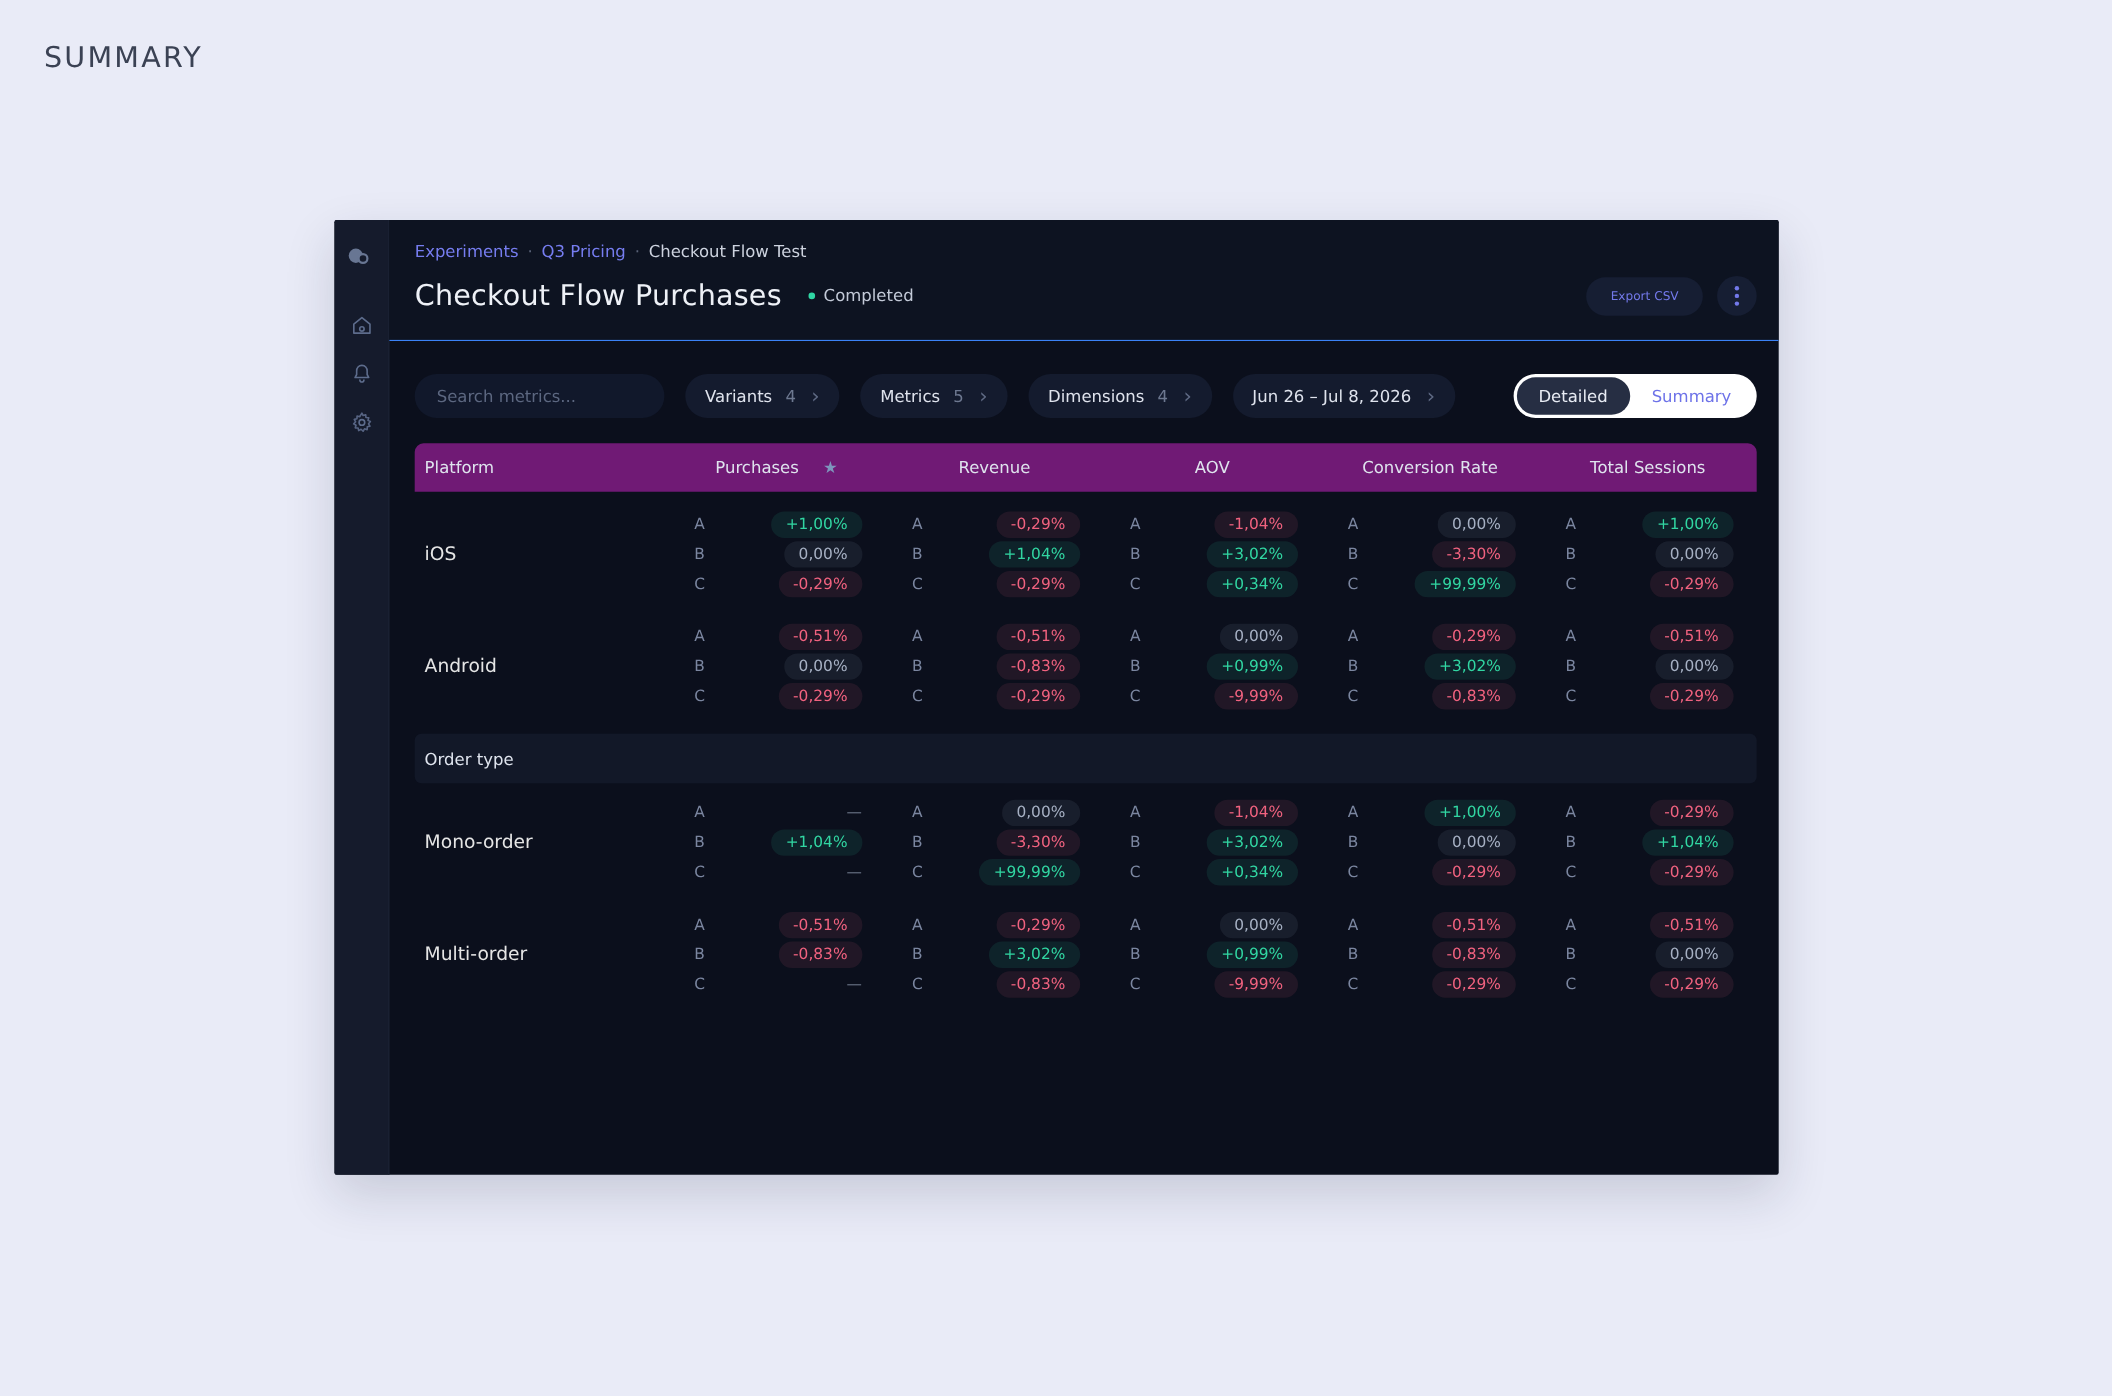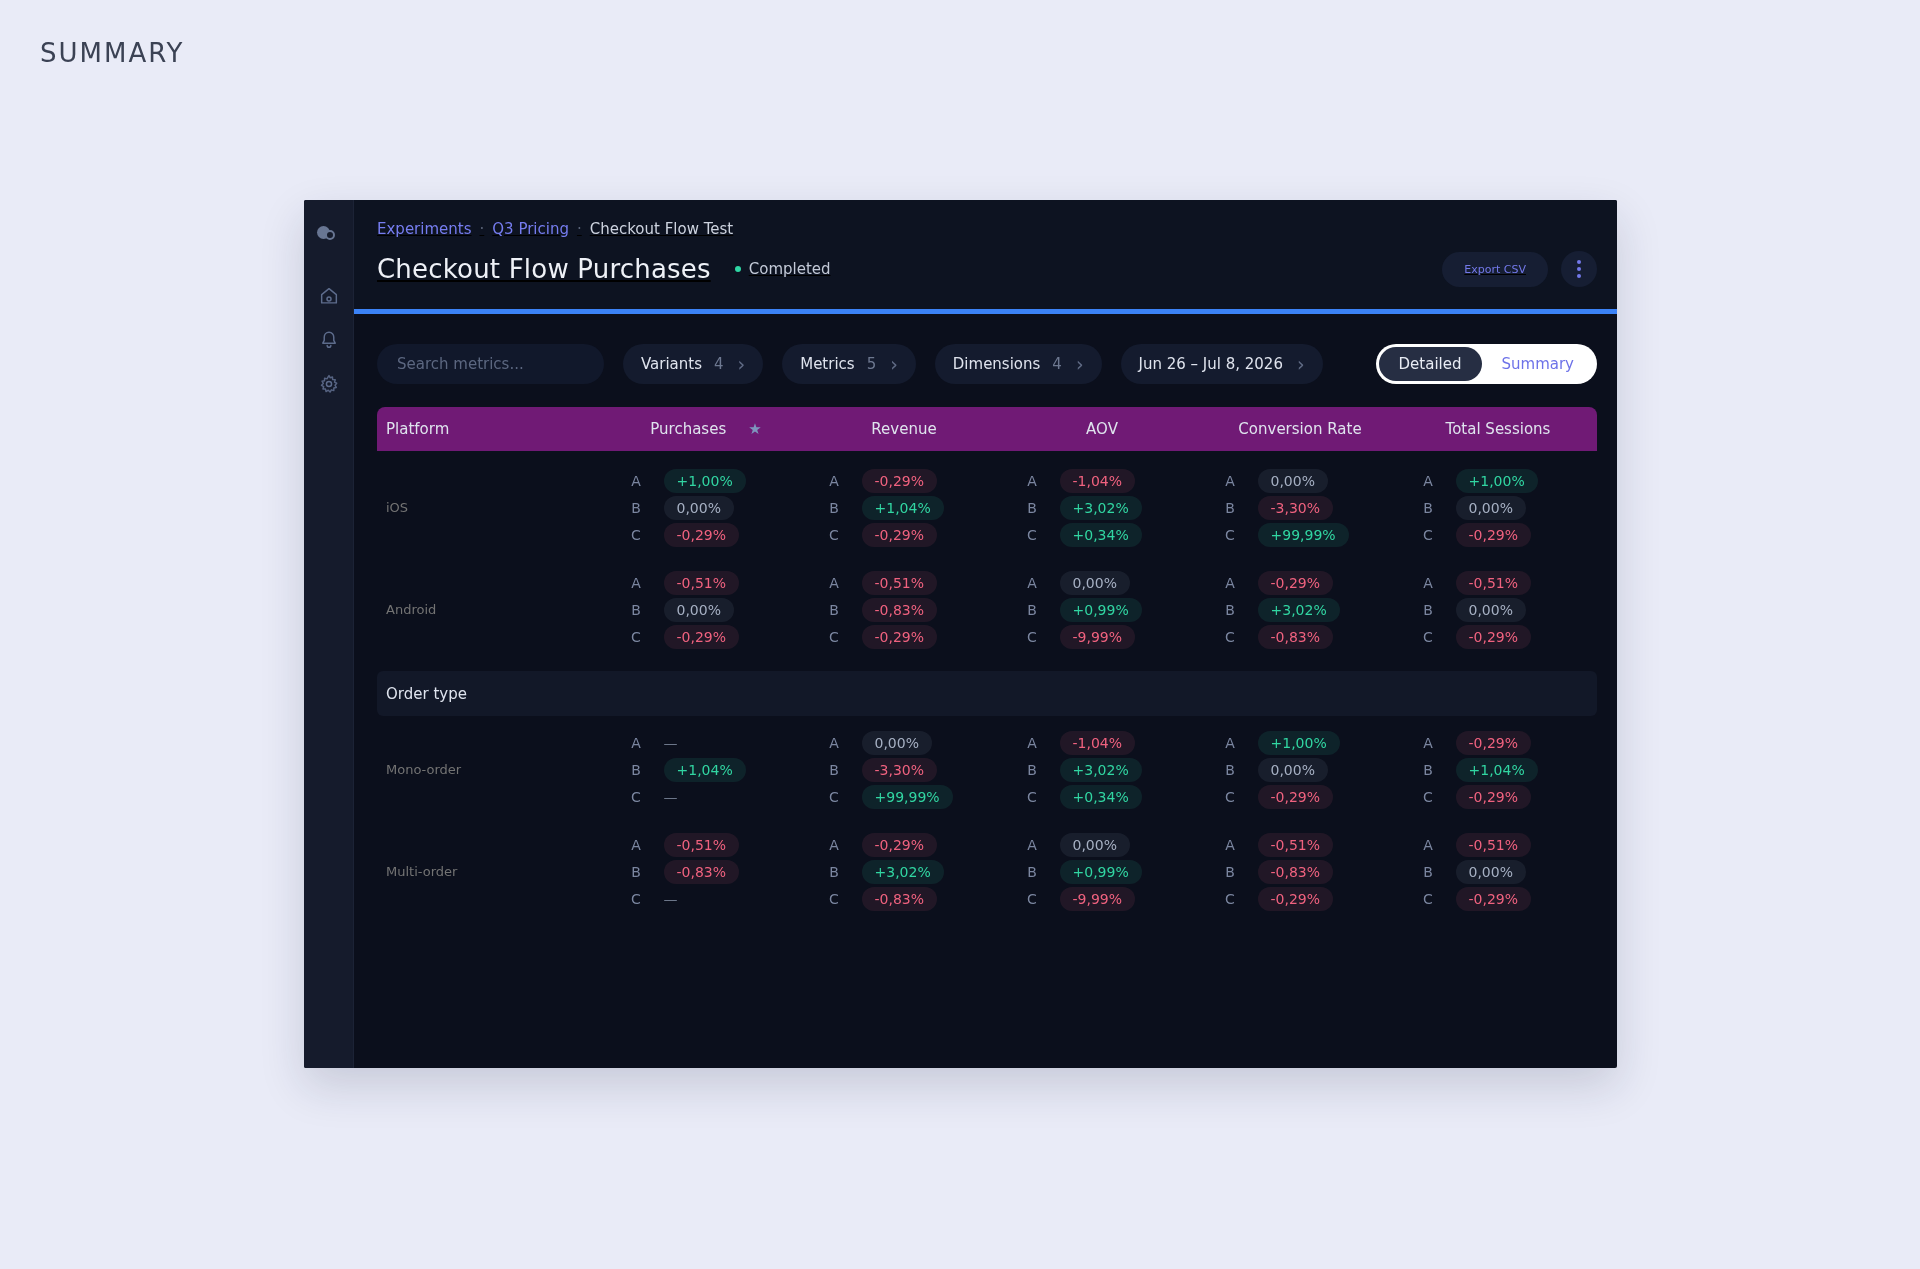--- a/index.html
+++ b/index.html
@@ -40,22 +40,21 @@
   .logo .c2 { position:absolute; left:8px; top:4px; width:10px; height:10px; border-radius:50%; border:2px solid #687693; background:#151b2c; }
   .nav-icon { margin:11px 0; color:#5d6c8c; display:flex; cursor:pointer; }
   .nav-icon svg { display:block; }
 
   
   .main { flex:1; min-width:0; display:flex; flex-direction:column; }
 
   .app-header {
     background:#0d1321;
     padding:20px 20px 22px 23px;
-    border-bottom:5px solid #3b82f6;
-    text-decoration:underline;
+    border-bottom:1px solid #3b82f6;
   }
   .breadcrumb { display:flex; align-items:center; gap:8px; font-size:15px; }
   .breadcrumb .link { color:#767df0; cursor:pointer; }
   .breadcrumb .sep { color:#5a6378; }
   .breadcrumb .current { color:#cdd3df; }
 
   .title-row { display:flex; align-items:center; margin-top:13px; }
   .page-title { font-size:26px; font-weight:500; color:#eef1f7; letter-spacing:0.2px; }
   .status { display:flex; align-items:center; gap:8px; margin-left:24px; font-size:15px; color:#c3cad8; }
   .status .dot { width:6px; height:6px; border-radius:50%; background:#2fd6a4; }
@@ -103,25 +102,25 @@
     display:grid; grid-template-columns:230px repeat(5,1fr);
     height:44px; align-items:center;
     background:#701a75; border-radius:8px 8px 0 0;
   }
   .th-platform { padding-left:9px; font-size:15px; color:#dfe4ee; }
   .th { display:flex; justify-content:center; align-items:center; gap:22px; font-size:15px; color:#dfe4ee; cursor:pointer; }
   .th .star { color:#7e95bd; font-size:15px; }
 
   .tbody { padding-top:16px; }
   .group { display:grid; grid-template-columns:230px 1fr; margin-bottom:21px; }
-  .group-name { display:flex; align-items:center; padding-left:9px; font-size:13px; color:#737373; }
+  .group-name { display:flex; align-items:center; padding-left:9px; font-size:17px; color:#e5e5e5; }
   .variant-row { display:grid; grid-template-columns:repeat(5,1fr); height:27px; align-items:center; }
   .metric-cell { display:grid; grid-template-columns:15px 120px; column-gap:20px; justify-content:center; align-items:center; }
   .letter { font-size:14px; color:#7b86a0; text-align:center; }
-  .pill-slot { display:flex; justify-content:flex-start; }
+  .pill-slot { display:flex; justify-content:flex-end; }
   .pill {
     min-width:66px; height:24px; line-height:24px;
     border-radius:12px; padding:0 13px;
     font-size:14px; text-align:center; white-space:nowrap;
   }
   .pill.pos { color:#31d6a2; background:rgba(49,214,162,0.10); }
   .pill.neg { color:#f0627f; background:rgba(240,98,127,0.10); }
   .pill.neu { color:#a6b0c3; background:rgba(151,164,187,0.10); }
   .dash { color:#6c7689; font-size:14px; }
 

